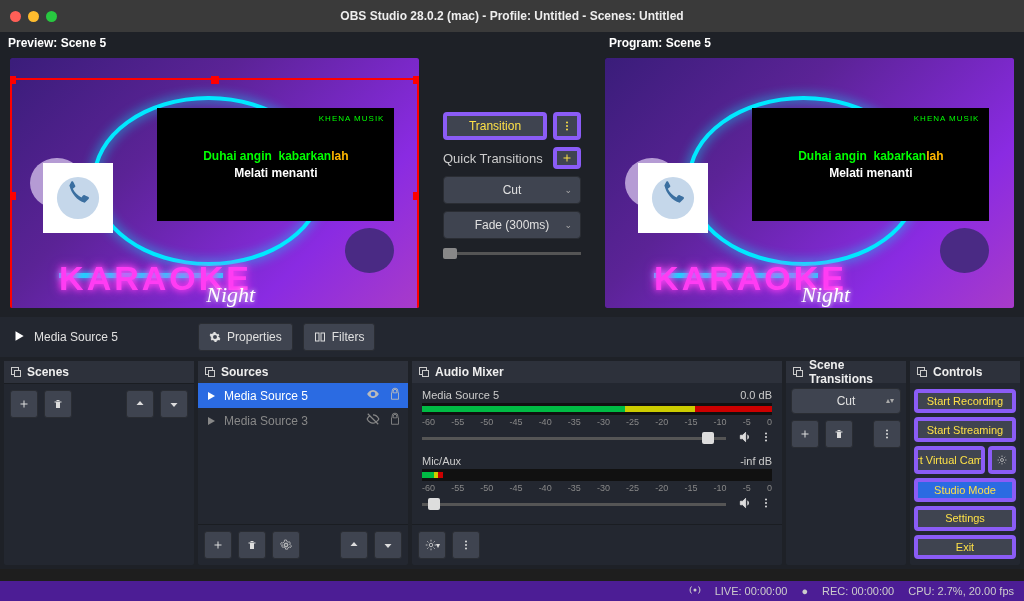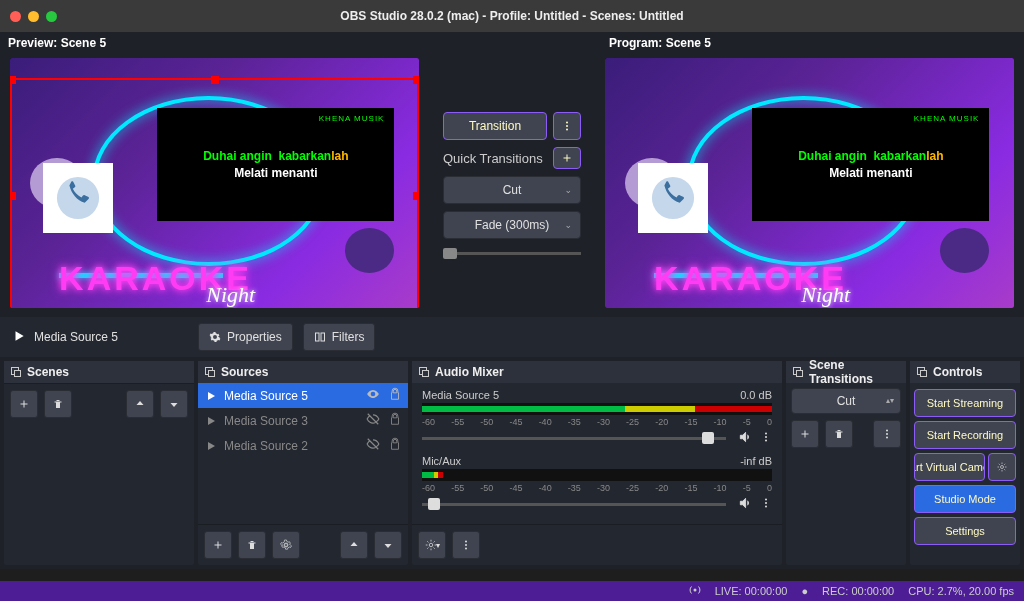--- a/index.html
+++ b/index.html
@@ -30,21 +30,21 @@
   .neon-title { position:absolute; bottom:4%; left:12%; font-size:34px; font-weight:800; letter-spacing:3px; color:#ff3cf3; text-shadow: 0 0 6px #ff3cf3, 0 0 12px #ff3cf3; font-family: Arial, sans-serif;}
   .neon-sub { position:absolute; bottom:0%; left:48%; font-size:22px; color:#fff; text-shadow:0 0 5px #fff; font-style:italic; font-family:cursive;}
   .neon-underline { position:absolute; bottom:12%; left:12%; width:40%; height:5px; background:#00e9ff; box-shadow:0 0 6px #00e9ff; }
   .sel-border { position:absolute; inset:20px 0 -6px 0; border:2px solid #f00; pointer-events:none; }
   .sel-handle { position:absolute; width:8px; height:8px; background:#f00; }
   .sh-tl{left:-4px;top:-4px;} .sh-tr{right:-4px;top:-4px;}
   .sh-tm{left:50%;top:-4px;margin-left:-4px;}
   .sh-lm{left:-4px;top:50%;margin-top:-4px;} .sh-rm{right:-4px;top:50%;margin-top:-4px;}
 
   .center-col { width: 146px; display: flex; flex-direction: column; align-items: stretch; gap: 7px; padding: 80px 4px 0; }
-  .btn { background: #3f4450; border: 1px solid #8b5cf6; color: #fef9c3; border-radius: 4px; height: 28px; display:flex; align-items:center; justify-content:center; cursor:pointer; font-size:12px; }
+  .btn { background: #3f4450; border: 4px solid #8b5cf6; color: #fde047; border-radius: 4px; height: 28px; display:flex; align-items:center; justify-content:center; cursor:pointer; font-size:12px; }
   .btn.icon { width: 28px; flex: 0 0 28px; }
   .row { display:flex; gap:6px; }
   .row .btn.grow { flex:1; }
   .label-row { display:flex; align-items:center; justify-content:space-between; color:#ccc; font-size:13px; }
   .dropdown { background:#3f4450; border:1px solid #2a2d33; border-radius:4px; height:28px; display:flex; align-items:center; justify-content:center; position:relative; cursor:pointer; }
   .dropdown .caret { position:absolute; right:8px; font-size:9px; color:#aaa; }
   .slider { width:100%; height:3px; background:#555; margin-top:6px; position:relative; }
   .slider::before { content:""; position:absolute; left:0; top:-4px; width:14px; height:11px; background:#888; border-radius:2px; }
 
   .media-bar { display:flex; align-items:center; gap:10px; padding:6px 12px; background:#232730; }
@@ -276,36 +276,20 @@
                 </svg></span>
             </span>
           </div>
           <div class="src-row dim">
             <span class="src-icon">
               <svg width="12" height="12" viewBox="0 0 24 24">
                 <path d="M6 4l14 8-14 8z"></path>
               </svg>
             </span>
             <span class="src-label">Media Source 3</span>
-            <span class="src-trail">
-              <span><svg width="14" height="14" viewBox="0 0 24 24">
-                  <path d="M3 3l18 18M12 5c5 0 9 5 10 7-.5 1-2 3-4 4.5M6.5 6.5C4.5 8 3 10 2 12c1 2 5 7 10 7 1.5 0 3-.4 4.3-1" stroke="#888" stroke-width="2" fill="none"></path>
-                </svg></span>
-              <span style="color:#888"><svg width="14" height="14" viewBox="0 0 24 24">
-                  <path d="M7 10V7a5 5 0 0110 0v3h1v11H6V10h1zm2 0h6V7a3 3 0 00-6 0v3z" fill="none" stroke="currentColor" stroke-width="1.5"></path>
-                </svg></span>
-            </span>
-          </div>
-          <div class="src-row dim">
-            <span class="src-icon">
-              <svg width="12" height="12" viewBox="0 0 24 24">
-                <path d="M6 4l14 8-14 8z"></path>
-              </svg>
-            </span>
-            <span class="src-label">Media Source 2</span>
             <span class="src-trail">
               <span><svg width="14" height="14" viewBox="0 0 24 24">
                   <path d="M3 3l18 18M12 5c5 0 9 5 10 7-.5 1-2 3-4 4.5M6.5 6.5C4.5 8 3 10 2 12c1 2 5 7 10 7 1.5 0 3-.4 4.3-1" stroke="#888" stroke-width="2" fill="none"></path>
                 </svg></span>
               <span style="color:#888"><svg width="14" height="14" viewBox="0 0 24 24">
                   <path d="M7 10V7a5 5 0 0110 0v3h1v11H6V10h1zm2 0h6V7a3 3 0 00-6 0v3z" fill="none" stroke="currentColor" stroke-width="1.5"></path>
                 </svg></span>
             </span>
           </div>
         </div>
@@ -482,33 +466,34 @@
 
     <div class="panel controls-panel">
       <div class="panel-header">
         <span class="popout-icon"><svg width="12" height="12" viewBox="0 0 24 24">
               <rect x="3" y="3" width="14" height="14" fill="none" stroke="#ccc" stroke-width="2"></rect>
               <rect x="9" y="9" width="12" height="12" fill="#2d313b" stroke="#ccc" stroke-width="2"></rect>
             </svg></span>
         <span>Controls</span>
       </div>
       <div class="panel-body" style="padding:4px;">
+        <div class="btn">Start Recording</div>
         <div class="btn">Start Streaming</div>
-        <div class="btn">Start Recording</div>
         <div class="row" style="gap:3px;">
           <div class="btn" style="flex:1;overflow:hidden;white-space:nowrap;">art Virtual Came</div>
           <div class="btn icon" style="width:24px;">
               <svg width="12" height="12" viewBox="0 0 24 24">
                 <circle cx="12" cy="12" r="3" fill="none" stroke="#ccc" stroke-width="1.5"></circle>
                 <path d="M12 3v3M12 18v3M3 12h3M18 12h3M5.6 5.6l2 2M16.4 16.4l2 2M5.6 18.4l2-2M16.4 7.6l2-2" stroke="#ccc" stroke-width="1.5"></path>
               </svg>
             </div>
         </div>
         <div class="btn active">Studio Mode</div>
         <div class="btn">Settings</div>
+        <div class="btn">Exit</div>
       </div>
     </div>
   </div>
 </div>
 
 <div class="statusbar">
   <span><svg width="12" height="12" viewBox="0 0 24 24">
         <circle cx="12" cy="12" r="3" fill="#ccc"></circle>
         <path d="M5 5a10 10 0 000 14M19 5a10 10 0 010 14" stroke="#ccc" fill="none" stroke-width="2"></path>
       </svg></span>

